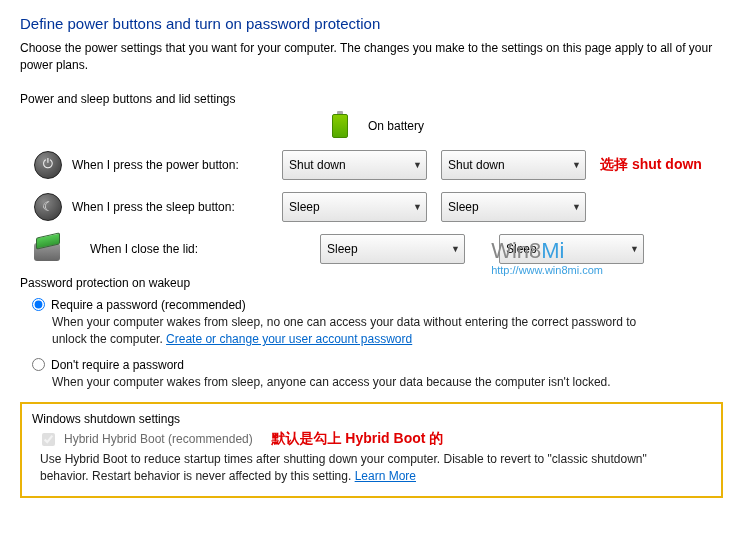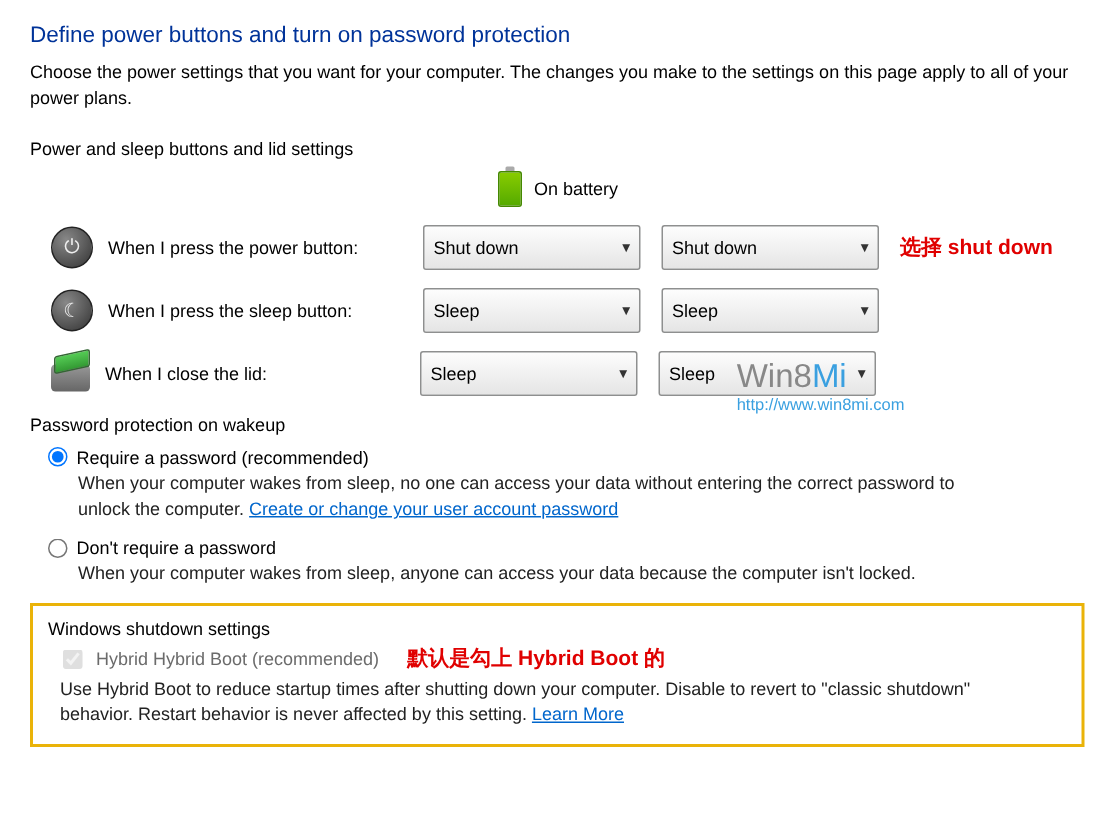--- a/index.html
+++ b/index.html
@@ -28,21 +28,21 @@
   .column-headers {
     display: flex;
     align-items: center;
     margin-bottom: 12px;
     margin-left: 272px;
   }
   .col-header {
     display: flex;
     align-items: center;
     width: 160px;
-    gap: 8px;
+    gap: 20px;
     padding-left: 40px;
   }
   .battery-icon {
     width: 14px;
     height: 22px;
     background: linear-gradient(to bottom, #8c0 0%, #5a0 100%);
     border-radius: 2px;
     border: 1px solid #480;
     position: relative;
   }
@@ -179,21 +179,21 @@
   .watermark .wm2 { font-size: 11px; color: #3aa0e0; }
   .pwd-section {
     margin-top: 9px;
   }
   .radio-block {
     margin-left: 12px;
     margin-bottom: 10px;
   }
   .radio-row {
     display: flex;
-    align-items: center;
+    align-items: flex-start;
     gap: 6px;
     margin-bottom: 2px;
   }
   input[type=radio] { margin:0; }
   .radio-desc {
     margin-left: 20px;
     color: #222;
     max-width: 610px;
     line-height: 1.45;
   }
@@ -257,21 +257,21 @@
   <div class="dropdown">
     <span>Sleep</span>
       <span class="arrow">▼</span>
   </div>
   <div class="dropdown">
     <span>Sleep</span>
       <span class="arrow">▼</span>
   </div>
 </div>
 
-<div class="setting-row" style="position:relative;">
+<div class="setting-row" style="position:relative;gap:20px;">
   <div class="setting-icon lid-icon"></div>
   <div class="setting-label">When I close the lid:</div>
   <div class="dropdown">
     <span>Sleep</span>
       <span class="arrow">▼</span>
   </div>
   <div class="dropdown">
     <span>Sleep</span>
       <span class="arrow">▼</span>
   </div>

